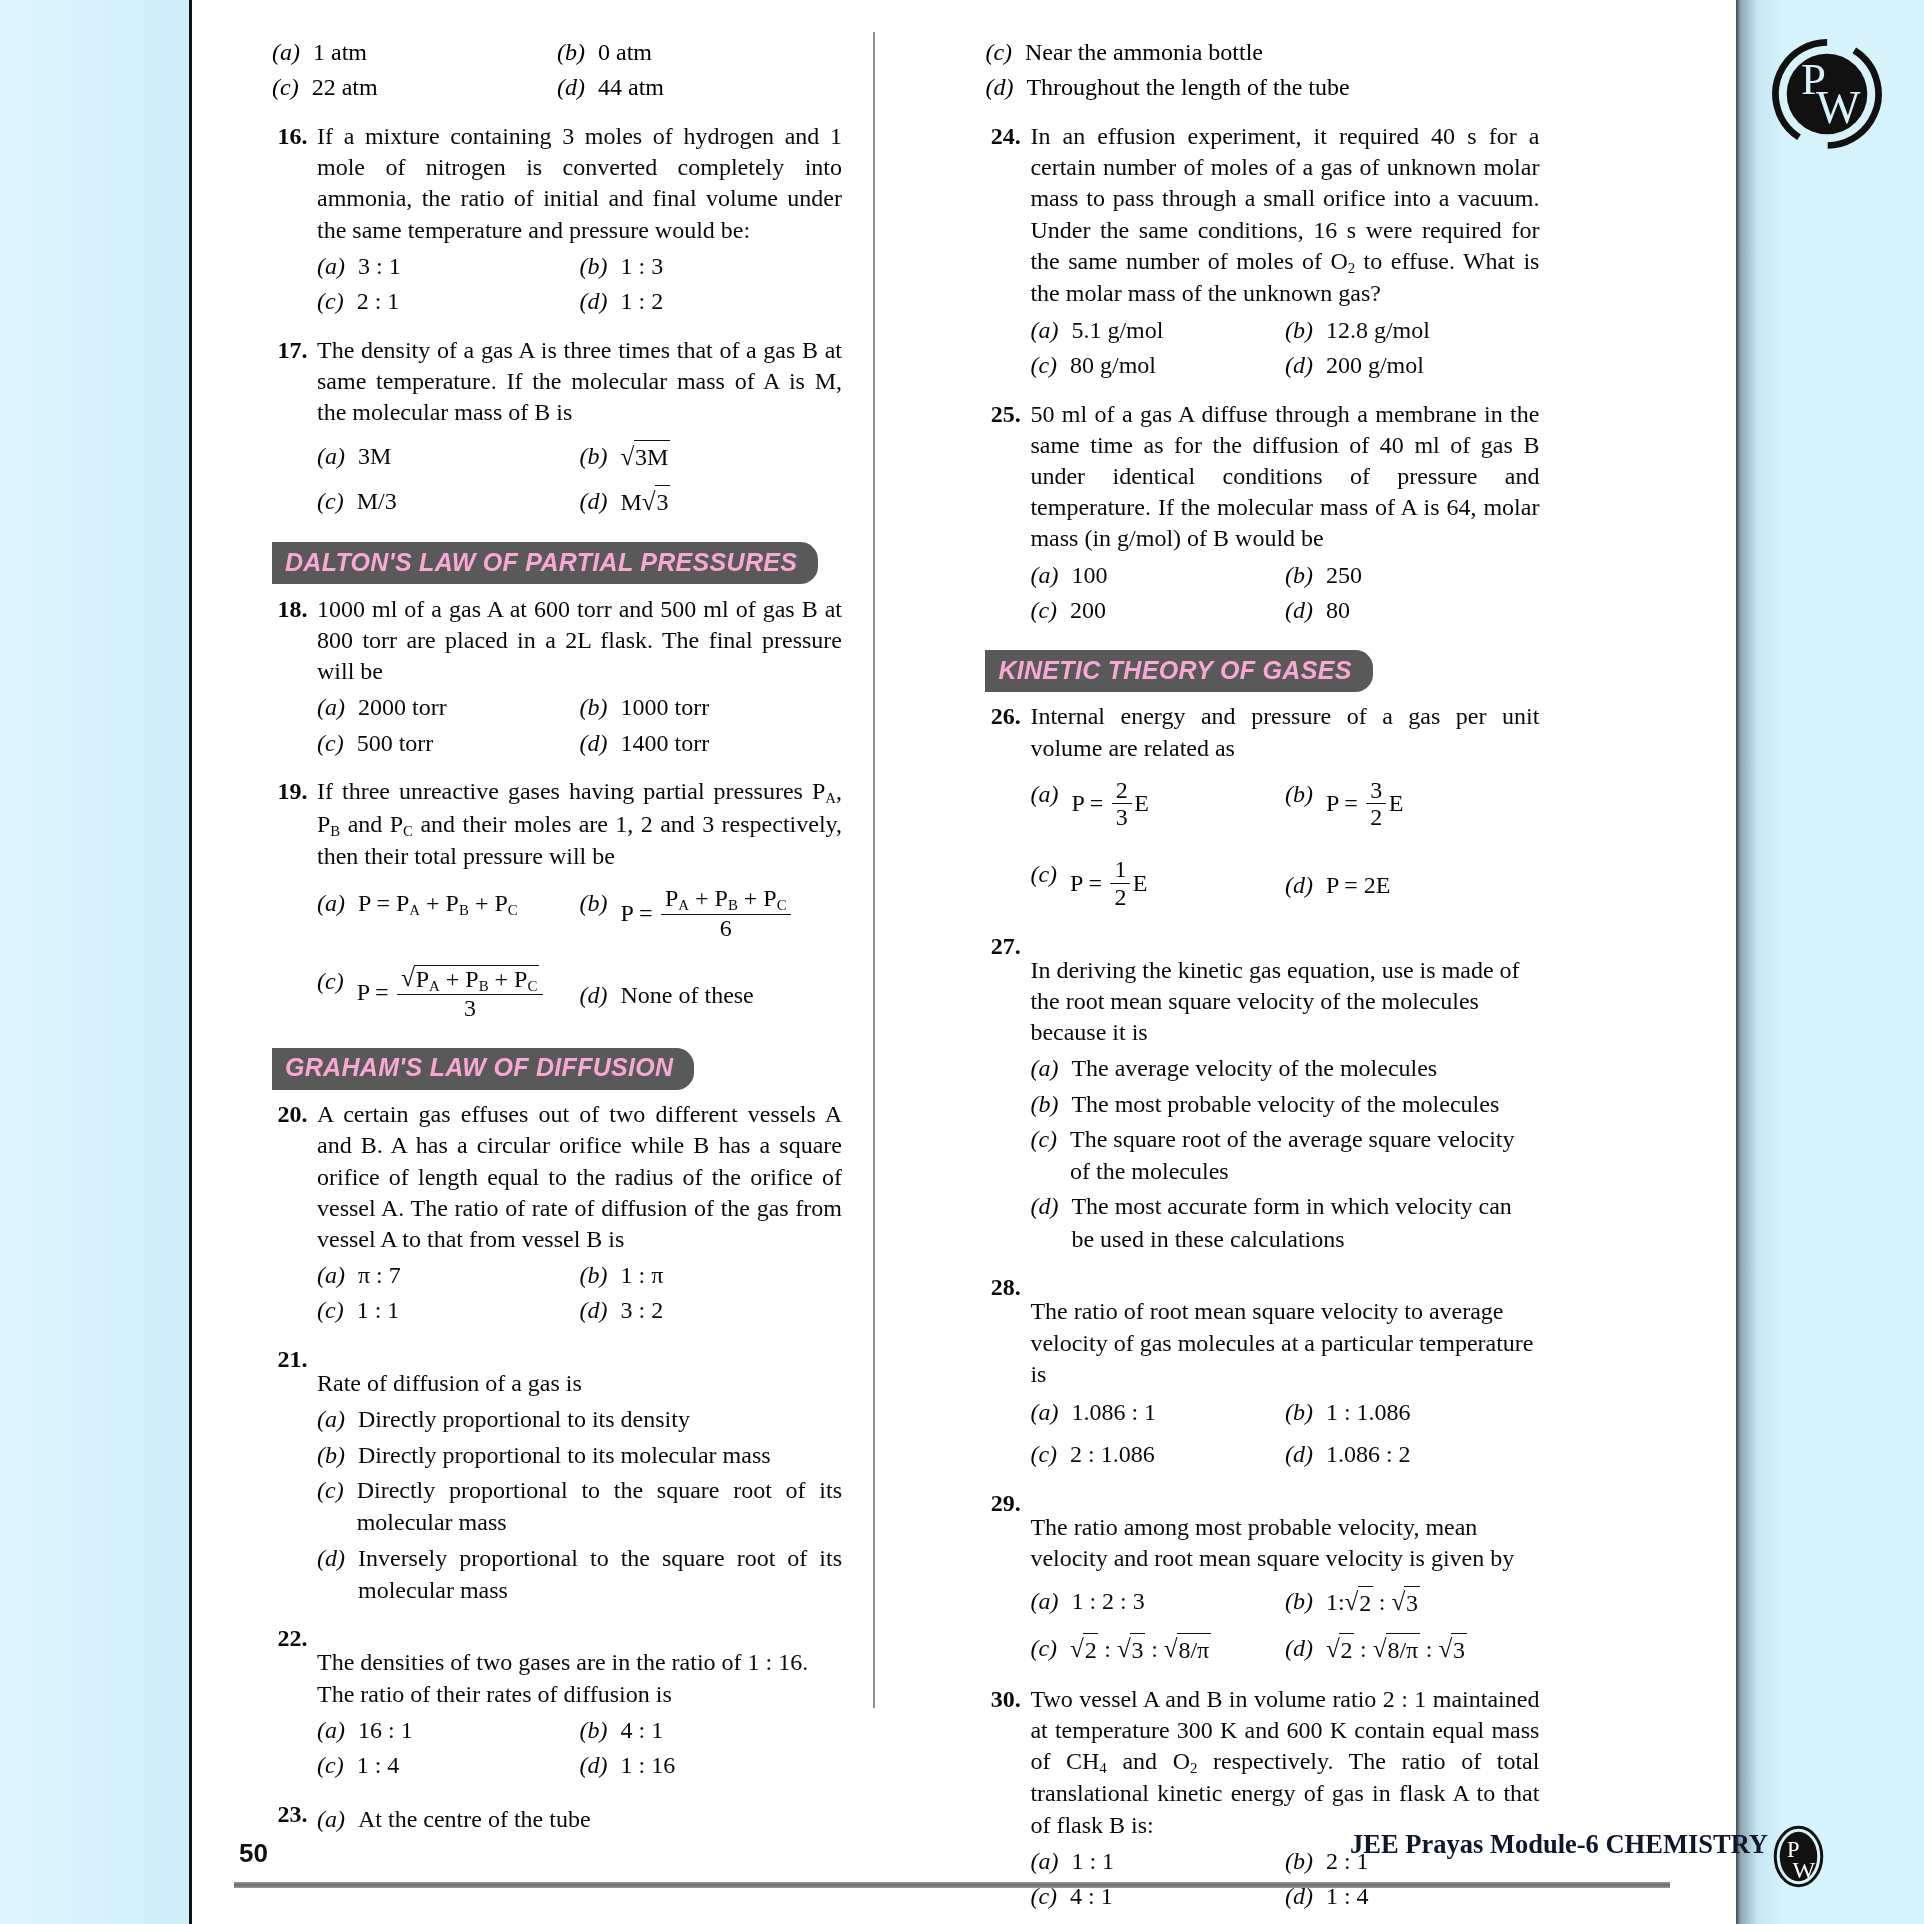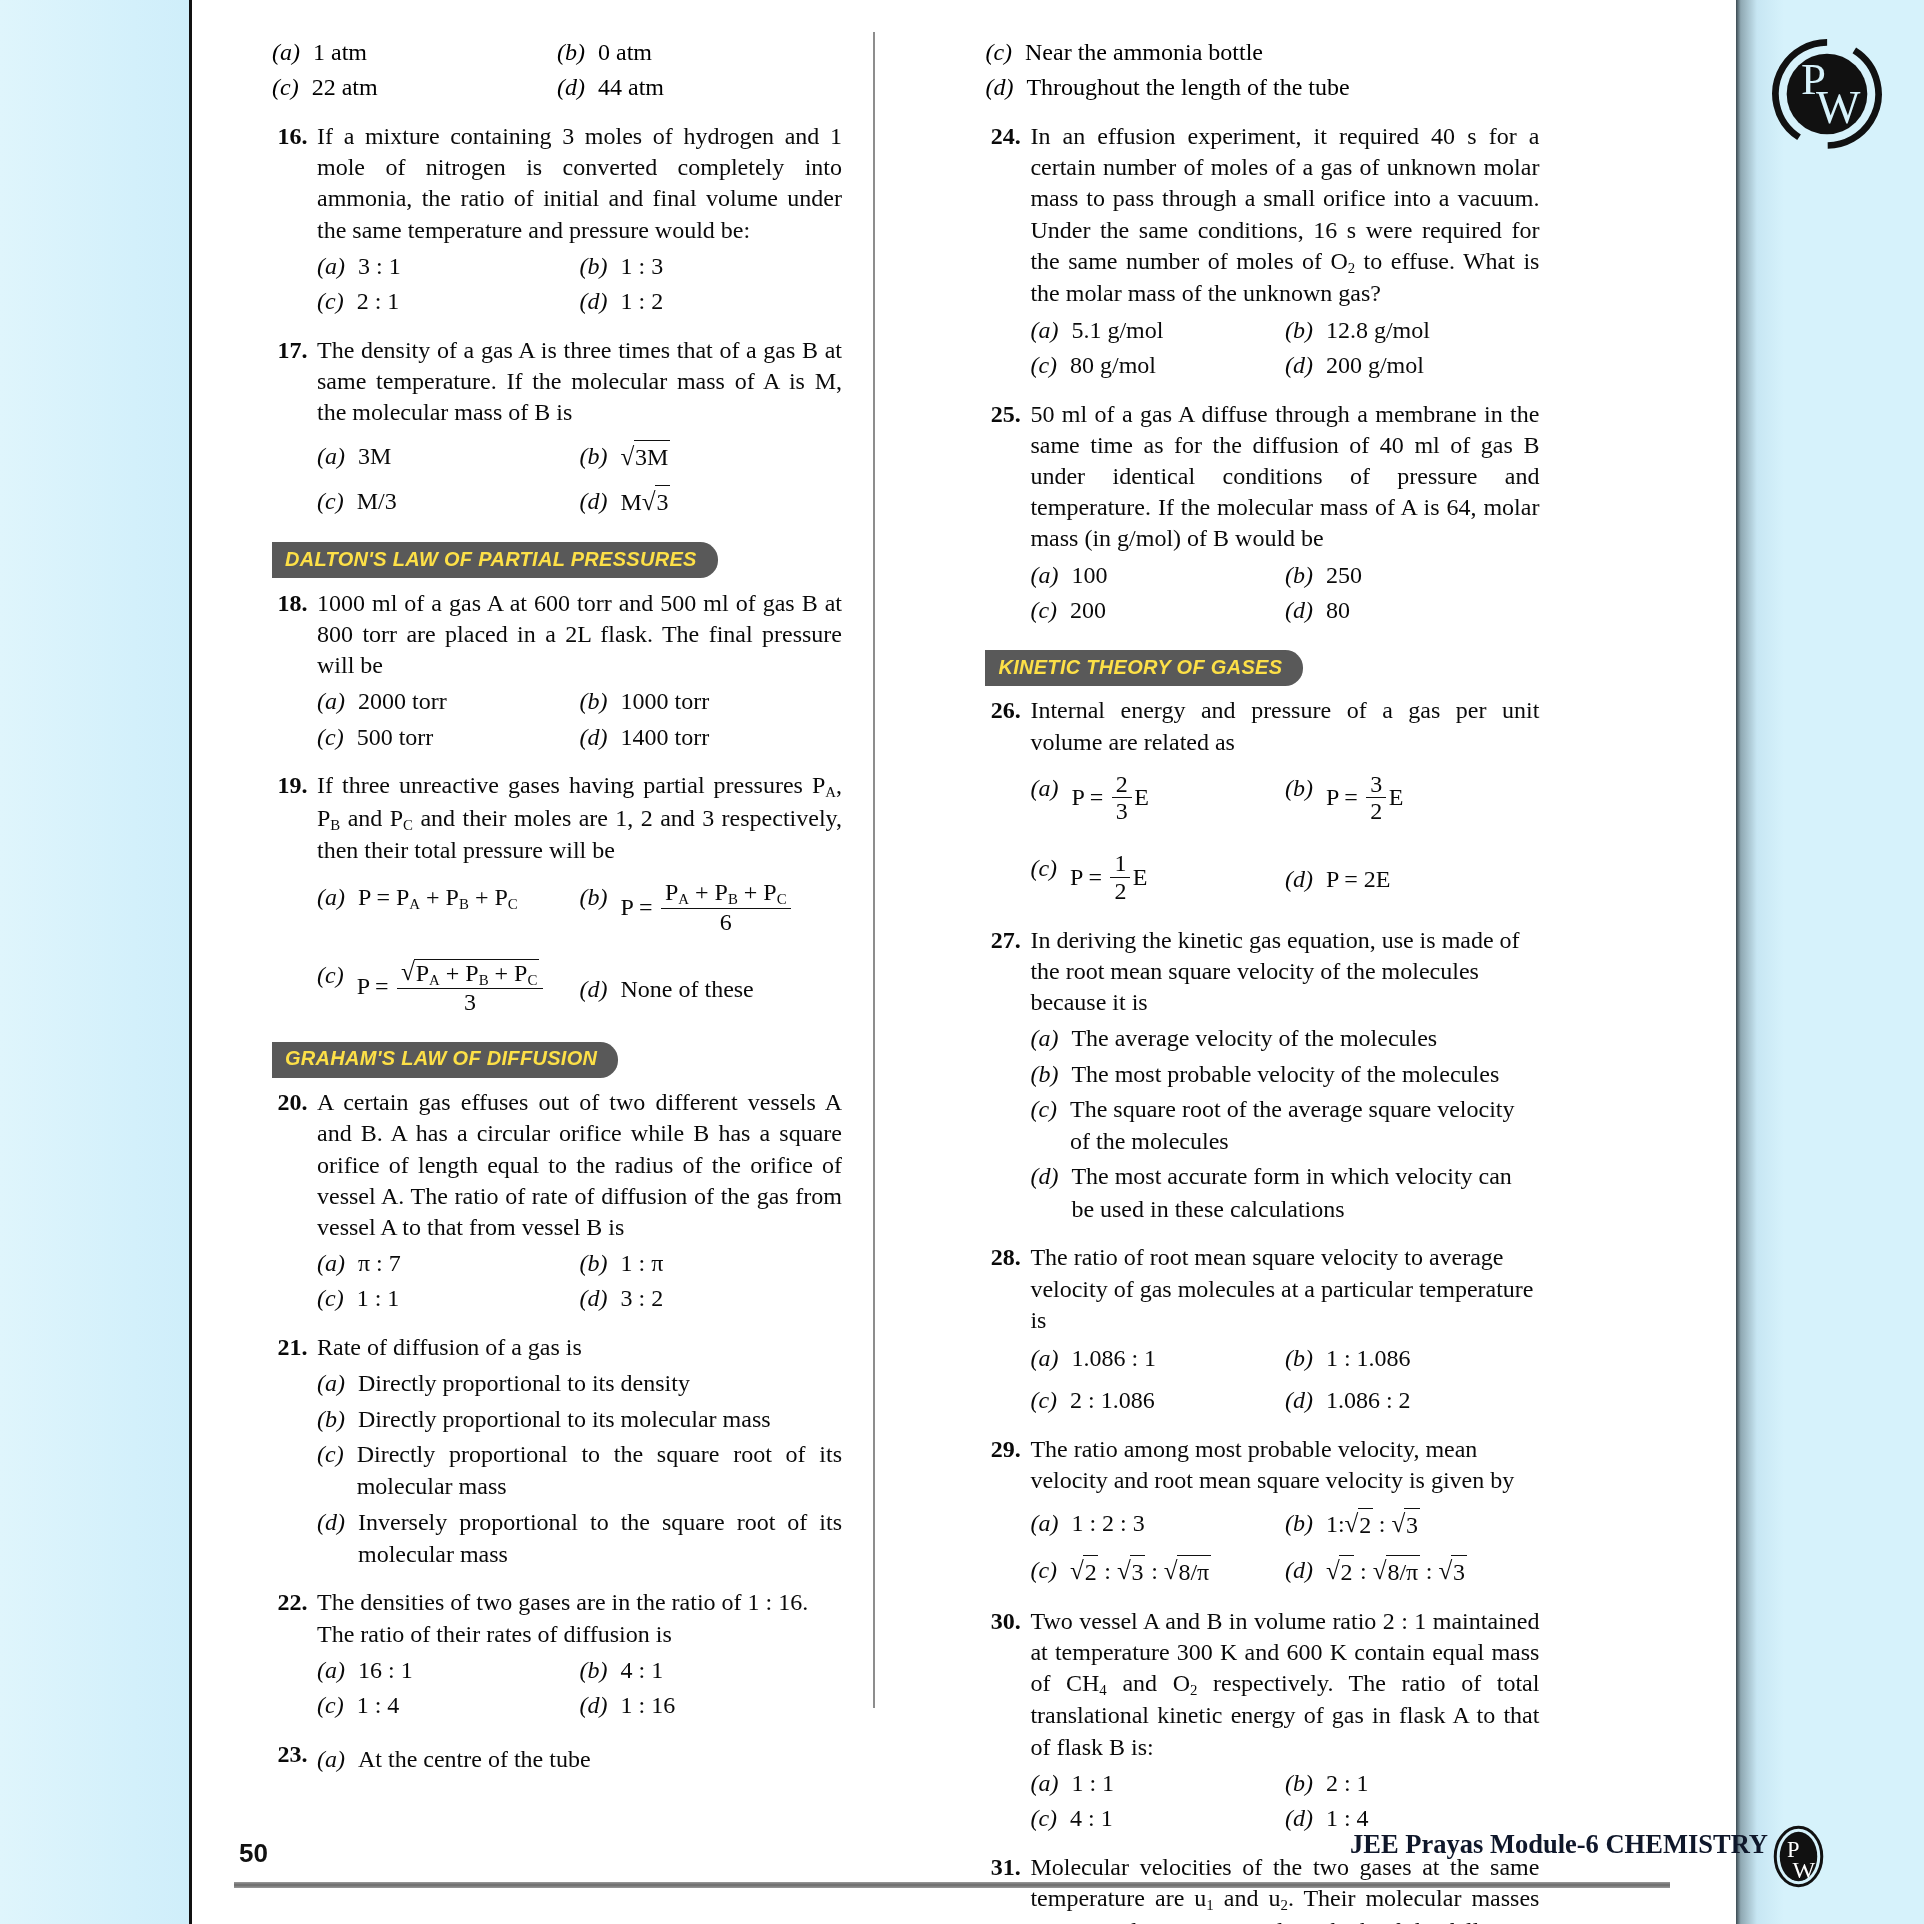--- a/index.html
+++ b/index.html
@@ -31,42 +31,42 @@
   .col { width:658px; position:relative; }
   .col.left { padding-left:80px; padding-right:8px; }
   .col.right { padding-left:88px; padding-right:16px; }
   .divider { width:2.4px; background:#8d8d8d; margin:0 22.5px; height:1676px; align-self:flex-start; }
 
   
   .q { display:flex; margin-top:17.6px; font-size:24px; line-height:1.30; color:#0a0a0a; }
   .q.first { margin-top:0; }
   .q-num { width:45px; flex:0 0 45px; font-weight:bold; text-align:right; padding-right:9.6px; }
   .q-body { flex:1; text-align:justify; text-justify:inter-word; }
-  .q-body.nojust { text-align:left; }
+  .q-body.nojust { text-align:left;margin-top:24px; }
 
   
   .opts { margin-top:4px; }
   .opt-row { display:flex; margin-top:3.2px; }
   .opt { display:flex; font-size:24px; line-height:1.34; }
   .opt.half { width:50%; }
   .opt.full { width:100%; }
   .opt-lbl { flex:0 0 auto; font-style:italic; padding-right:13px; white-space:nowrap; }
   .opt-txt { flex:1; }
   .opt-txt.just { text-align:justify; }
   .opt-list .opt { margin-top:3.2px; }
 
   
   .section-bar {
     display:inline-block;
     background:#595959;
-    color:#fde047;
+    color:#f9a8d4;
     font-family:"Liberation Sans", sans-serif;
     font-weight:bold;
     font-style:italic;
-    font-size:20px;
+    font-size:25px;
     letter-spacing:0.3px;
     padding:5.6px 21px 7.2px 13px;
     border-radius:0 17.6px 17.6px 0;
     margin:24px 0 9.6px 0;
   }
 
   
   .frac { display:inline-flex; flex-direction:column; vertical-align:middle;
           text-align:center; margin:0 2.4px; position:relative; top:-1.6px; }
   .frac .num { border-bottom:1.6px solid #111; padding:0 4px; line-height:1.12; }

